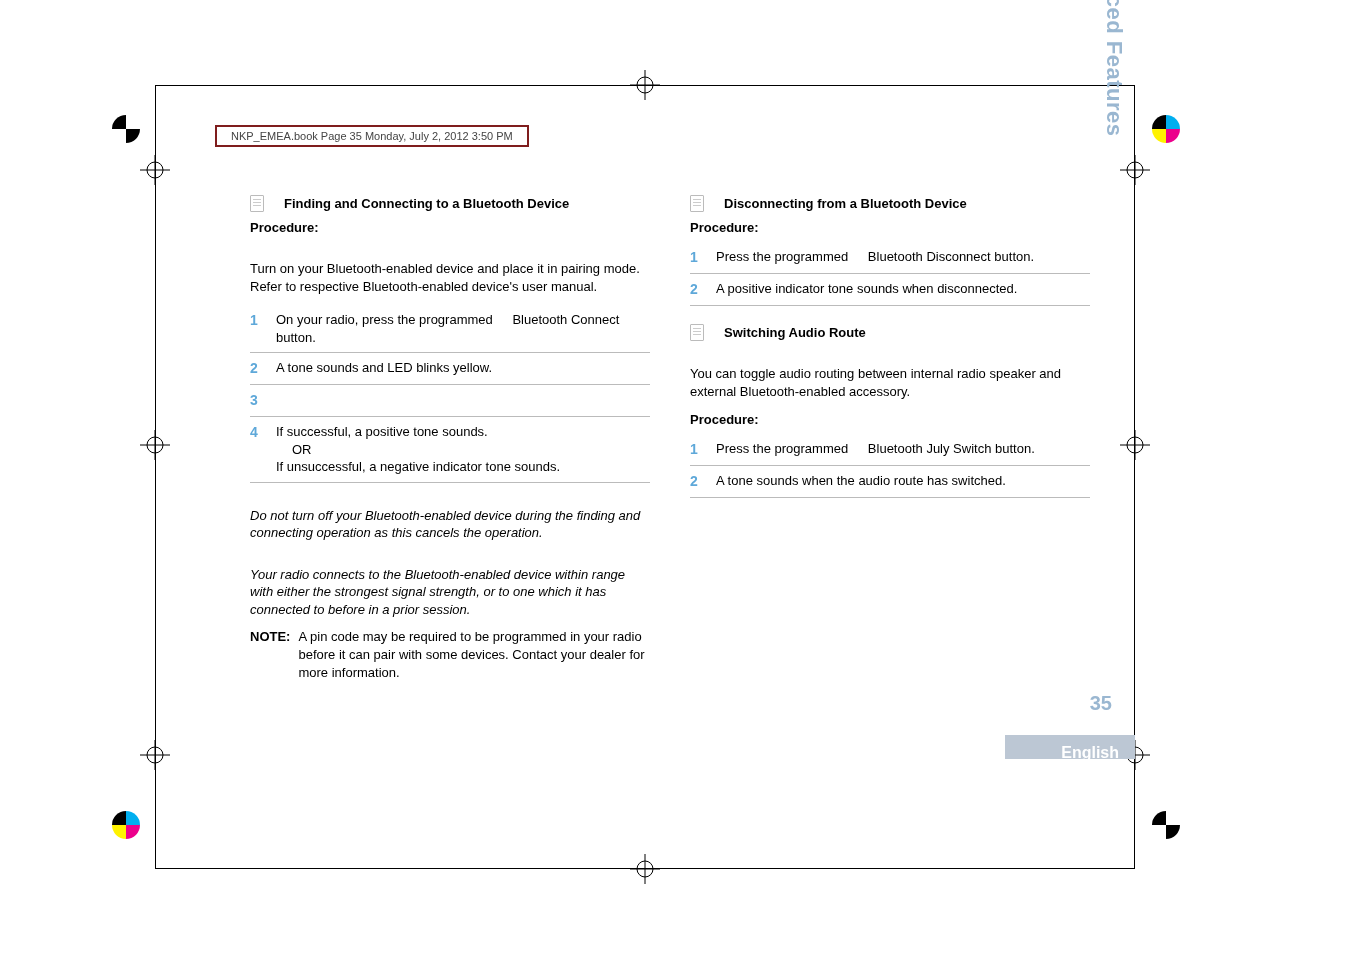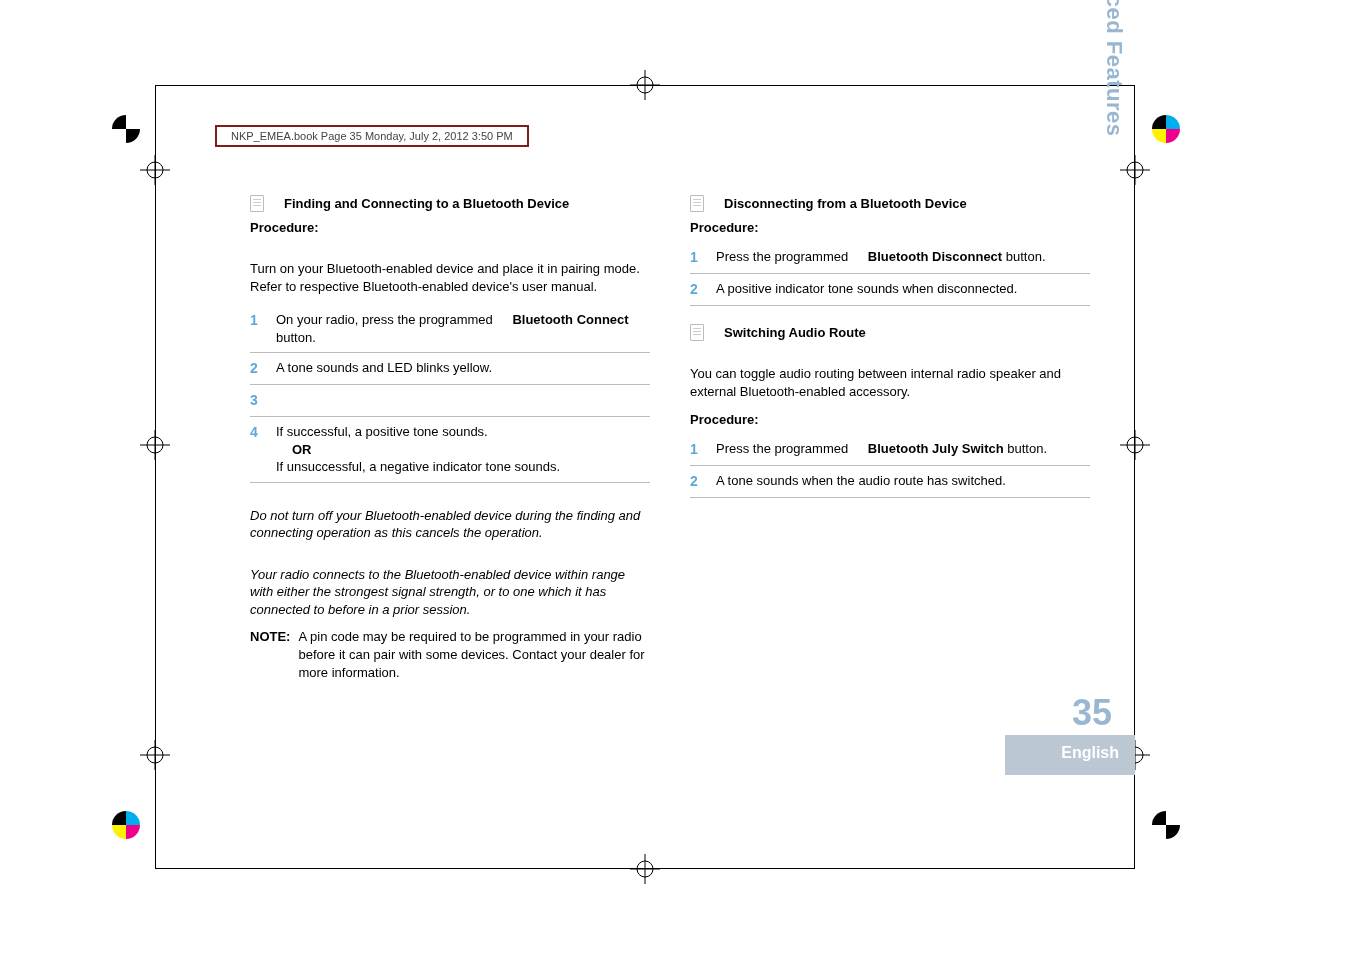--- a/index.html
+++ b/index.html
@@ -135,39 +135,39 @@
     transform: rotate(90deg);
     letter-spacing: 0.5px;
     font-family: Arial, Helvetica, sans-serif;
   }
   .page-number {
     position: absolute;
     right: 238px;
     top: 692px;
     color: #9ab7d1;
     font-weight: bold;
-    font-size: 36px;
+    font-size: 20px;
   }
   .lang-block {
     position: absolute;
     right: 215px;
     top: 735px;
     width: 130px;
-    height: 40px;
+    height: 24px;
     background: #bcc7d4;
     color: #fff;
     font-weight: bold;
     font-size: 16px;
     text-align: right;
     line-height: 36px;
     padding-right: 16px;
     box-sizing: border-box;
   }
   .step-list { border-top: none; }
-  b { font-weight: bold; padding-left: 16px; }
+  b { font-weight: normal; padding-left: 16px; }
 </style>
 </head>
 <body>
 
 <div class="crop-line-top"></div>
 <div class="crop-line-bottom"></div>
 <div class="crop-line-left"></div>
 <div class="crop-line-right"></div>
 
 <div class="color-swatch" style="top:115px; right:170px; background: conic-gradient(#00aeef 0 90deg,#ec008c 90deg 180deg,#fff200 180deg 270deg,#000 270deg 360deg);"></div>

